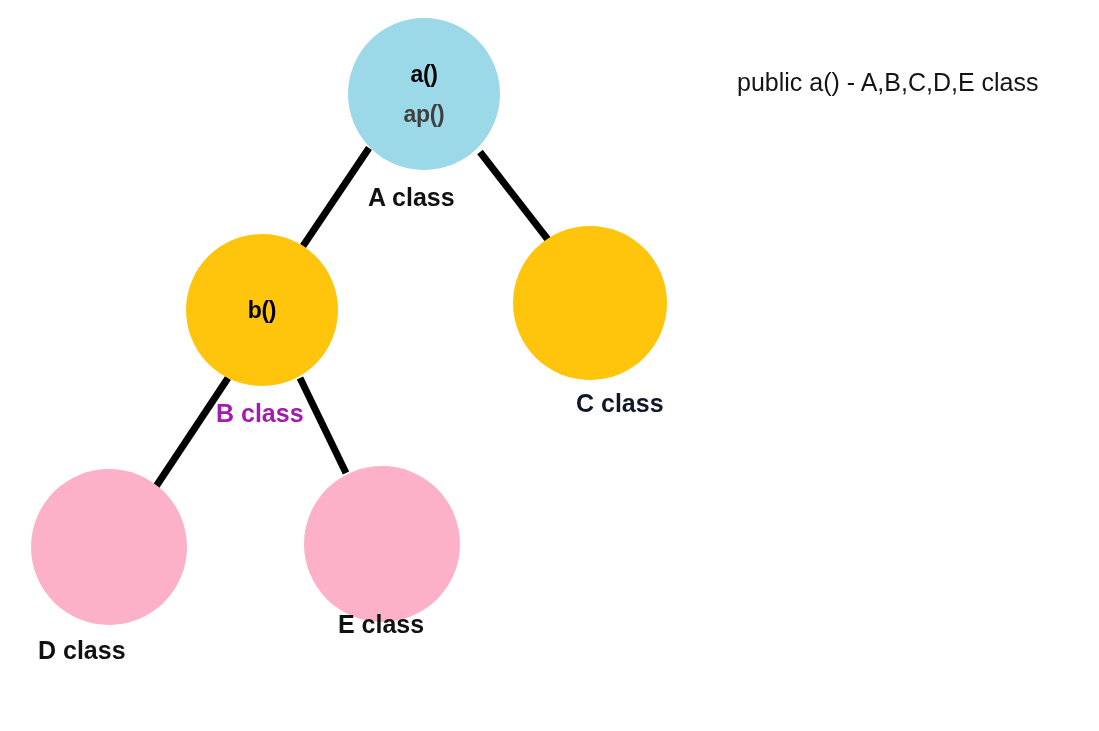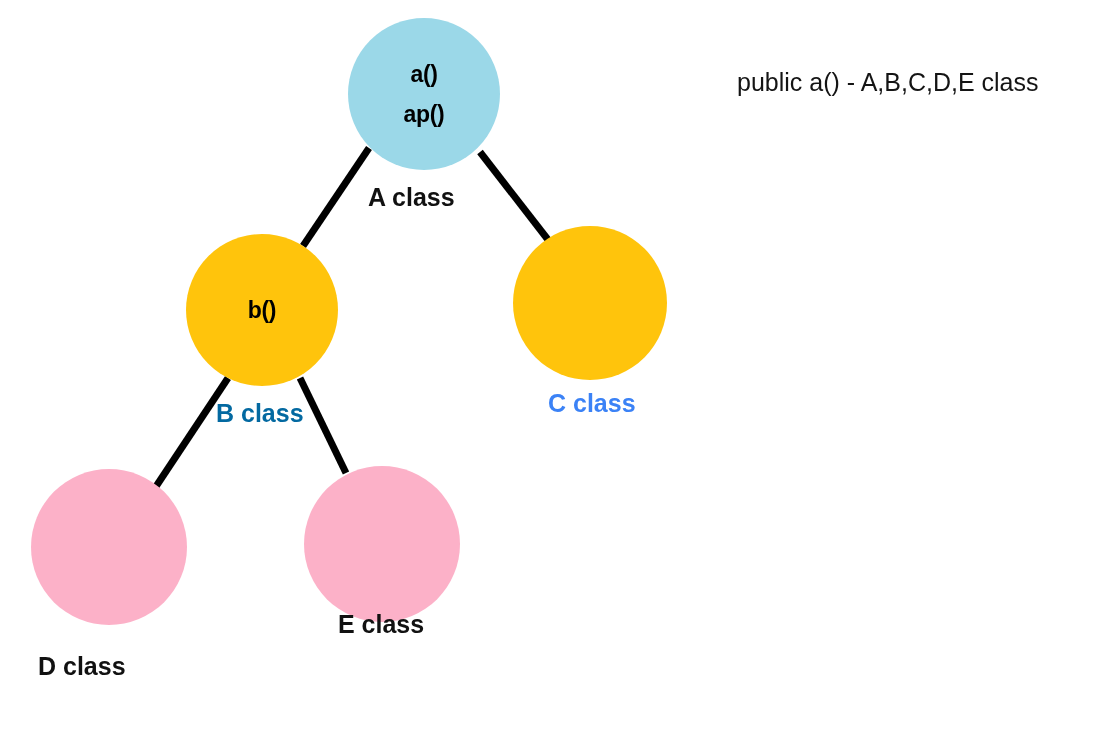--- a/index.html
+++ b/index.html
@@ -40,21 +40,21 @@
     align-items: center;
     justify-content: center;
     line-height: 1.05;
   }
   .method {
     font-weight: bold;
     font-size: 23px;
     letter-spacing: -0.3px;
   }
   .method.public   { color: #000000; }
-  .method.private  { color: #000000; }
+  .method.private  { color: #404040; }
   .method-spacer   { height: 16px; }
   .class-label {
     position: absolute;
     font-size: 25px;
     color: #111111;
     white-space: nowrap;
     line-height: 1;
     font-weight: bold;
   }
   #legend {
@@ -91,27 +91,27 @@
       <span class="method private">ap()</span>
     </div>
   </div>
   <div class="class-label" style="left: 368px; top: 185px; color: rgb(17, 17, 17);">A class</div>
 
   <div class="node" style="left: 186px; top: 234px; width: 152px; height: 152px; background: rgb(255, 196, 12);">
     <div class="node-methods">
       <span class="method public">b()</span>
     </div>
   </div>
-  <div class="class-label" style="left: 216px; top: 401px; color: #0369a1;">B class</div>
+  <div class="class-label" style="left: 216px; top: 401px; color: #a21caf;">B class</div>
 
   <div class="node" style="left: 513px; top: 226px; width: 154px; height: 154px; background: rgb(255, 196, 12);"></div>
-  <div class="class-label" style="left: 548px; top: 391px; color: #3b82f6;">C class</div>
+  <div class="class-label" style="left: 576px; top: 391px; color: #0f172a;">C class</div>
 
   <div class="node" style="left: 31px; top: 469px; width: 156px; height: 156px; background: rgb(252, 177, 200);"></div>
-  <div class="class-label" style="left: 38px; top: 638px; color: rgb(17, 17, 17); margin-top: 16px;">D class</div>
+  <div class="class-label" style="left: 38px; top: 638px; color: rgb(17, 17, 17);">D class</div>
 
   <div class="node" style="left: 304px; top: 466px; width: 156px; height: 156px; background: rgb(252, 177, 200);"></div>
   <div class="class-label" style="left: 338px; top: 612px; color: rgb(17, 17, 17);">E class</div>
 
   <div id="legend">
     <div class="legend-line">public a() - A,B,C,D,E class</div>
   </div>
 
 </div>
 

